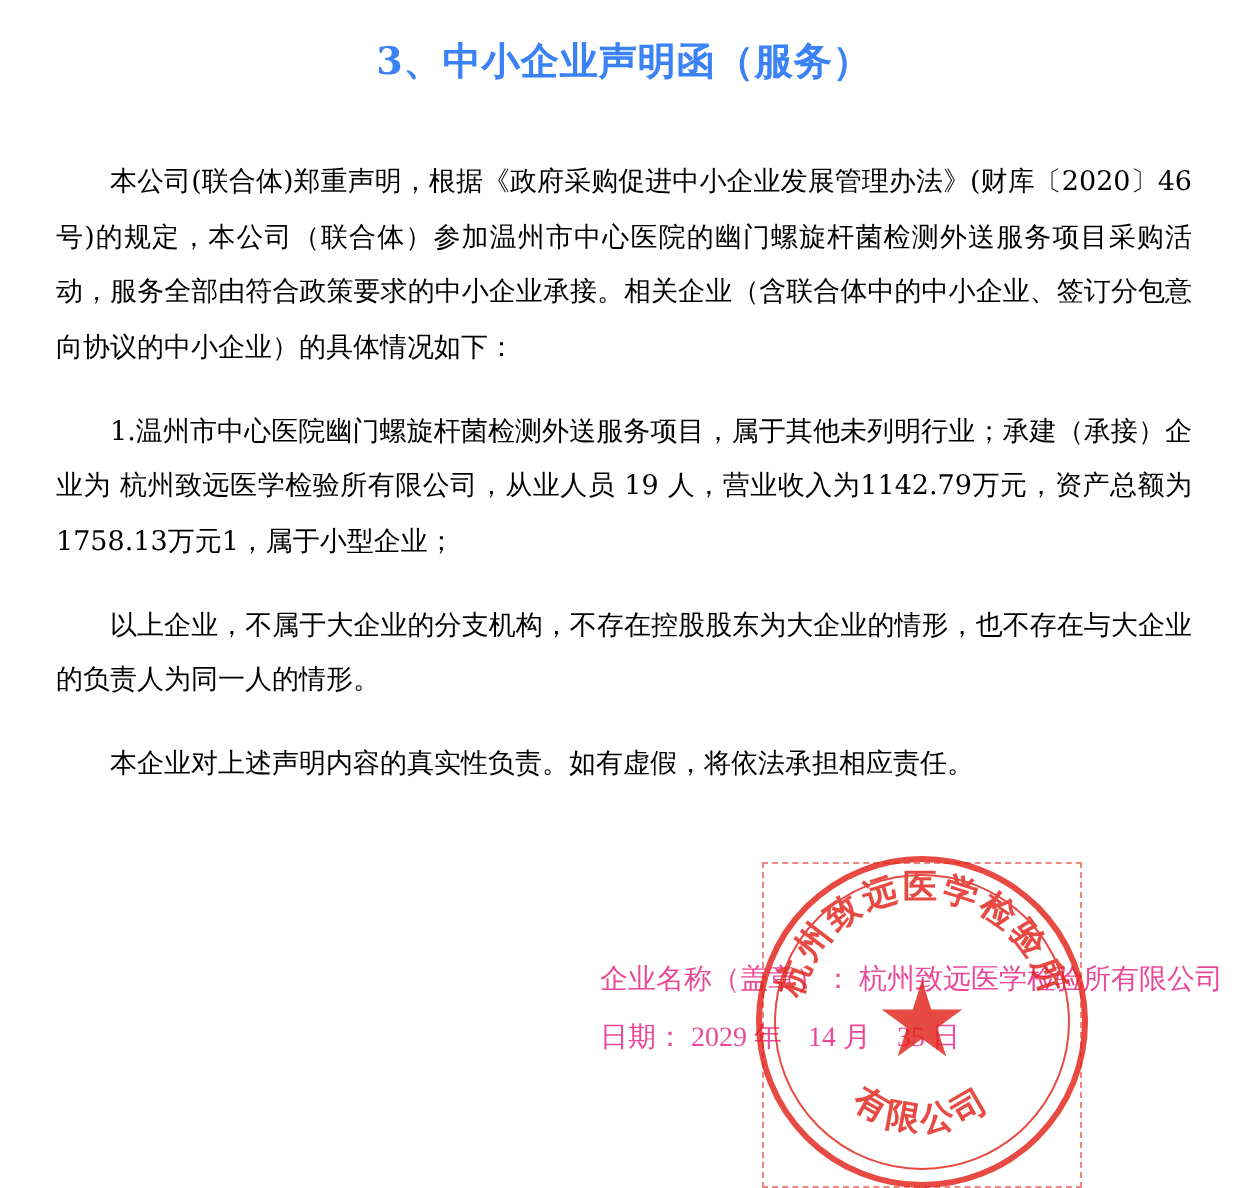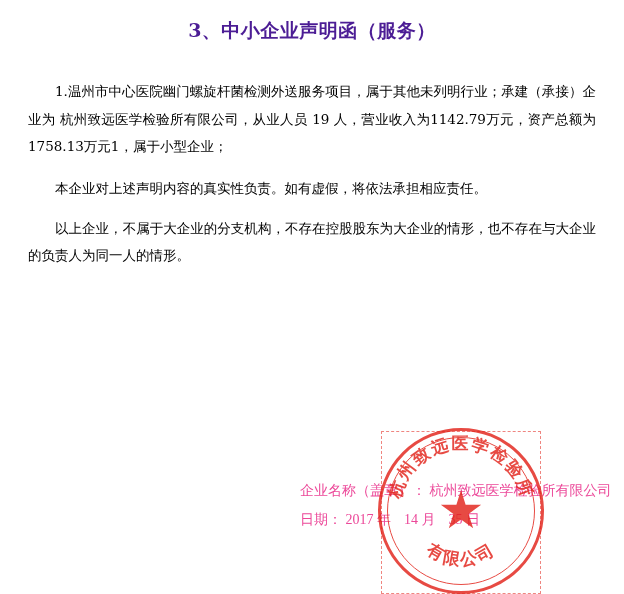--- a/index.html
+++ b/index.html
@@ -13,21 +13,21 @@
     position: relative;
     width: 624px;
     height: 594px;
     background: #ffffff;
     overflow: hidden;
   }
   .doc-title {
     text-align: center;
     font-size: 19px;
     font-weight: bold;
-    color: #4c1d95;
+    color: #3b82f6;
     margin: 18px 0 0 0;
     letter-spacing: 0.5px;
     font-family: "DejaVu Serif", "Liberation Serif", serif;
   }
   .body-block {
     margin: 34px 28px 0 28px;
     font-size: 13.5px;
     line-height: 2.05;
     color: #000;
     text-align: justify;
@@ -102,33 +102,34 @@
   }
 </style>
 </head>
 <body>
 
 <div class="page">
 
   <div class="doc-title">3、中小企业声明函（服务）</div>
 
   <div class="body-block">
+    <p class="para">本公司(联合体)郑重声明，根据《政府采购促进中小企业发展管理办法》(财库〔2020〕46 号)的规定，本公司（联合体）参加温州市中心医院的幽门螺旋杆菌检测外送服务项目采购活动，服务全部由符合政策要求的中小企业承接。相关企业（含联合体中的中小企业、签订分包意向协议的中小企业）的具体情况如下：</p>
     <p class="para">1.温州市中心医院幽门螺旋杆菌检测外送服务项目，属于其他未列明行业；承建（承接）企业为 杭州致远医学检验所有限公司，从业人员 19 人，营业收入为1142.79万元，资产总额为1758.13万元1，属于小型企业；</p>
+    <p class="para">以上企业，不属于大企业的分支机构，不存在控股股东为大企业的情形，也不存在与大企业的负责人为同一人的情形。</p>
     <p class="para tight">本企业对上述声明内容的真实性负责。如有虚假，将依法承担相应责任。</p>
-    <p class="para">以上企业，不属于大企业的分支机构，不存在控股股东为大企业的情形，也不存在与大企业的负责人为同一人的情形。</p>
   </div>
 
   <div class="sign-block">
     <div class="sign-row">
       <span>企业名称（盖章）：</span>
       <span>杭州致远医学检验所有限公司</span>
     </div>
     <div class="sign-row">
       <span>日期：</span>
-      <span>2017</span>
+      <span>2029</span>
       <span>年</span>
       <span class="gap"></span>
       <span>14</span>
       <span>月</span>
       <span class="gap"></span>
       <span>35</span>
       <span>日</span>
     </div>
   </div>
 

